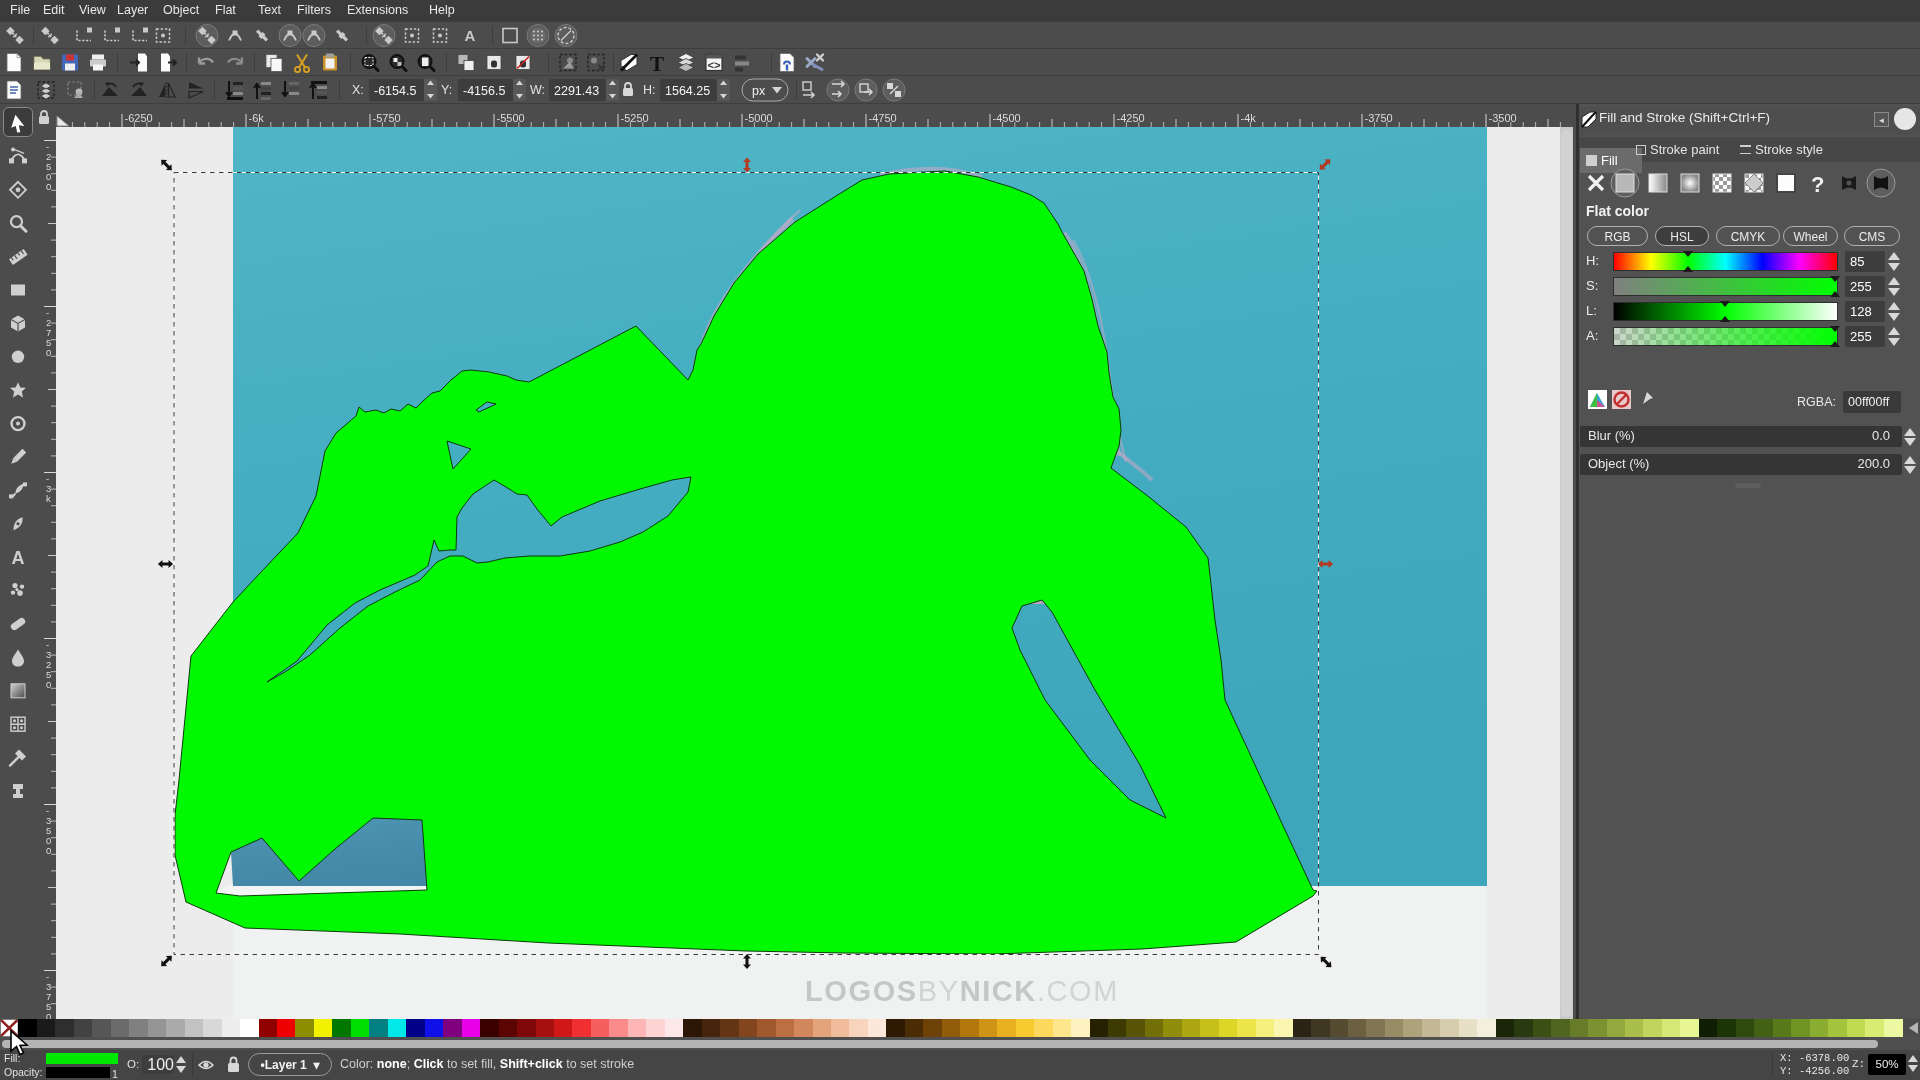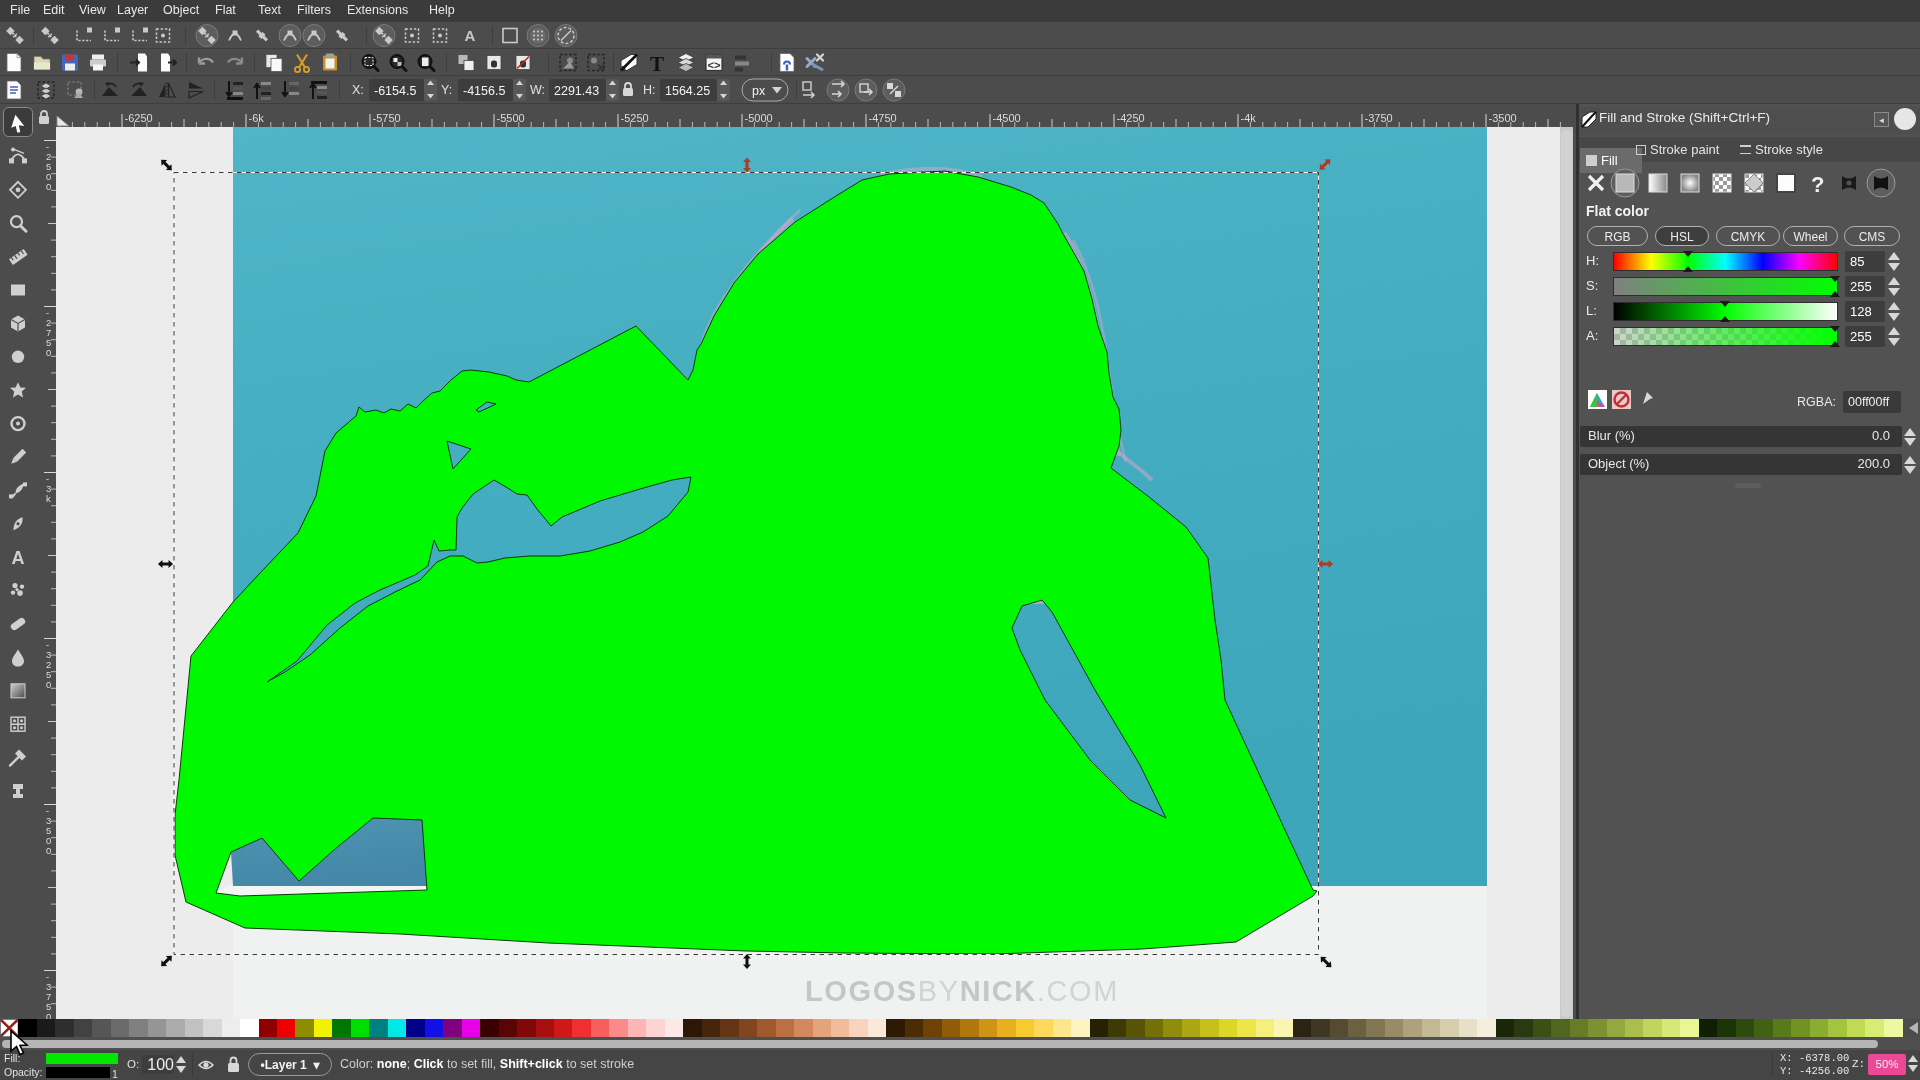--- a/index.html
+++ b/index.html
@@ -983,17 +983,17 @@
       <rect x="0" y="8" width="11" height="9" rx="1.5" fill="#d8d8d8"></rect>
       <path d="M2.5,8 V5.5 a3,3 0 0 1 6,0 V8" fill="none" stroke="#d8d8d8" stroke-width="1.8"></path>
     </g>
   </svg>
 <div style="position:absolute;left:248px;top:1053px;width:84px;height:23px;border:1px solid #9a9a9a;border-radius:12px;color:#f2f2f2;font-size:12px;font-weight:bold;line-height:23px;text-align:center">•Layer 1&nbsp;&nbsp;▾</div>
 <div style="position:absolute;left:340px;top:1057px;font-size:12.5px;color:#cfcfcf;white-space:nowrap">Color: <b style="color:#fff">none</b>; <b style="color:#fff">Click</b> to set fill, <b style="color:#fff">Shift+click</b> to set stroke</div>
 <div style="position:absolute;left:1772px;top:1053px;width:1px;height:24px;background:#3a3a3a"></div>
 <div style="position:absolute;left:1780px;top:1052px;font-size:10.5px;color:#e8e8e8;font-family:'Liberation Mono',monospace;white-space:pre;line-height:13px">X: -6378.00
 Y: -4256.00</div>
 <div style="position:absolute;left:1852px;top:1058px;font-size:11px;color:#e8e8e8;font-family:'Liberation Mono',monospace">Z:</div>
-<div style="position:absolute;left:1868px;top:1054px;width:38px;height:21px;background:#ec4899;border-radius:2px;color:#eee;font-size:11.5px;line-height:21px;text-align:center">50%</div>
+<div style="position:absolute;left:1868px;top:1054px;width:38px;height:21px;background:#000000;border-radius:2px;color:#eee;font-size:11.5px;line-height:21px;text-align:center">50%</div>
 <div style="position:absolute;left:1908px;top:1055px;width:0;height:0;border-left:5px solid transparent;border-right:5px solid transparent;border-bottom:7px solid #d8d8d8"></div>
 <div style="position:absolute;left:1908px;top:1065px;width:0;height:0;border-left:5px solid transparent;border-right:5px solid transparent;border-top:7px solid #d8d8d8"></div>
 <svg width="26" height="30" style="position:absolute;left:8px;top:1030px;z-index:50" xmlns="http://www.w3.org/2000/svg">
     <path d="M3,1 L3,21 L8.5,16.5 L12,24.5 L15.5,23 L12,15.5 L19,15 Z" fill="#fff" stroke="#000" stroke-width="1.6"></path>
   </svg>
 </body></html>

